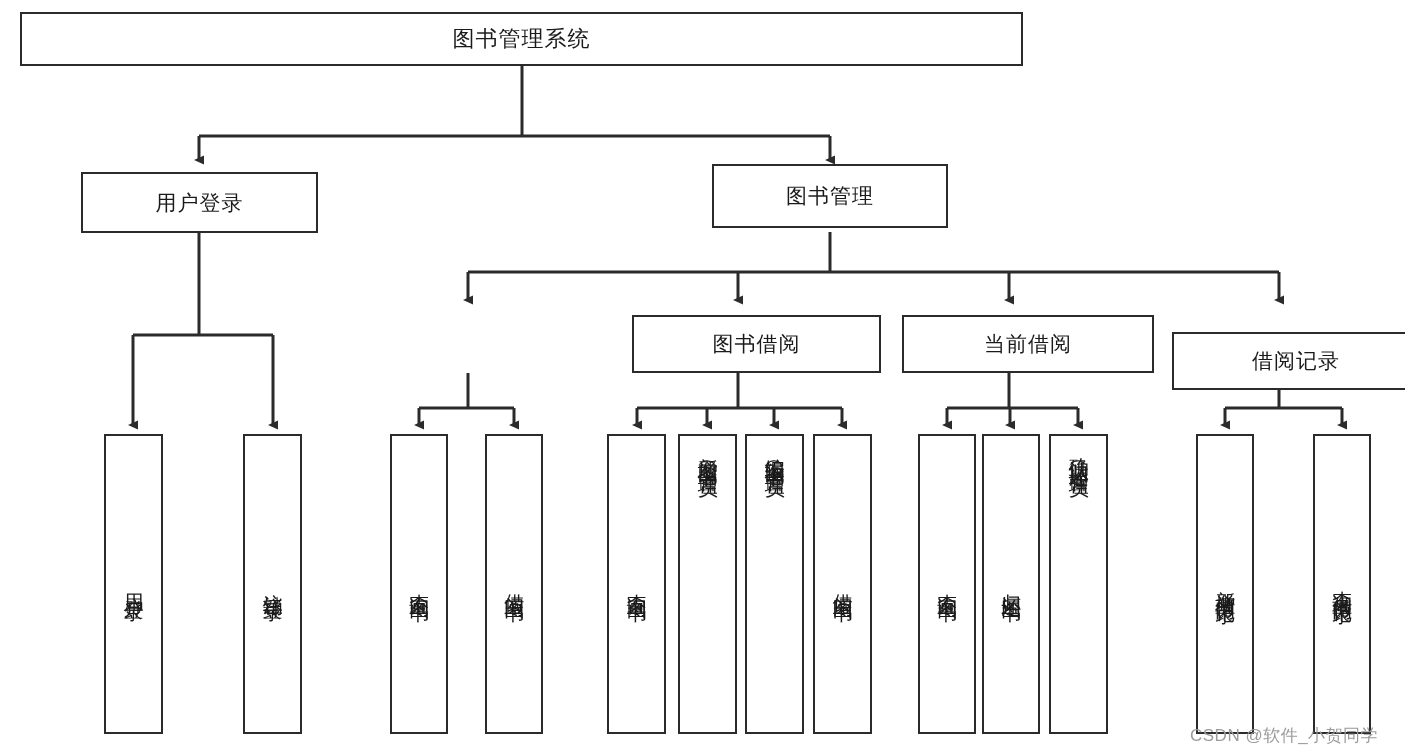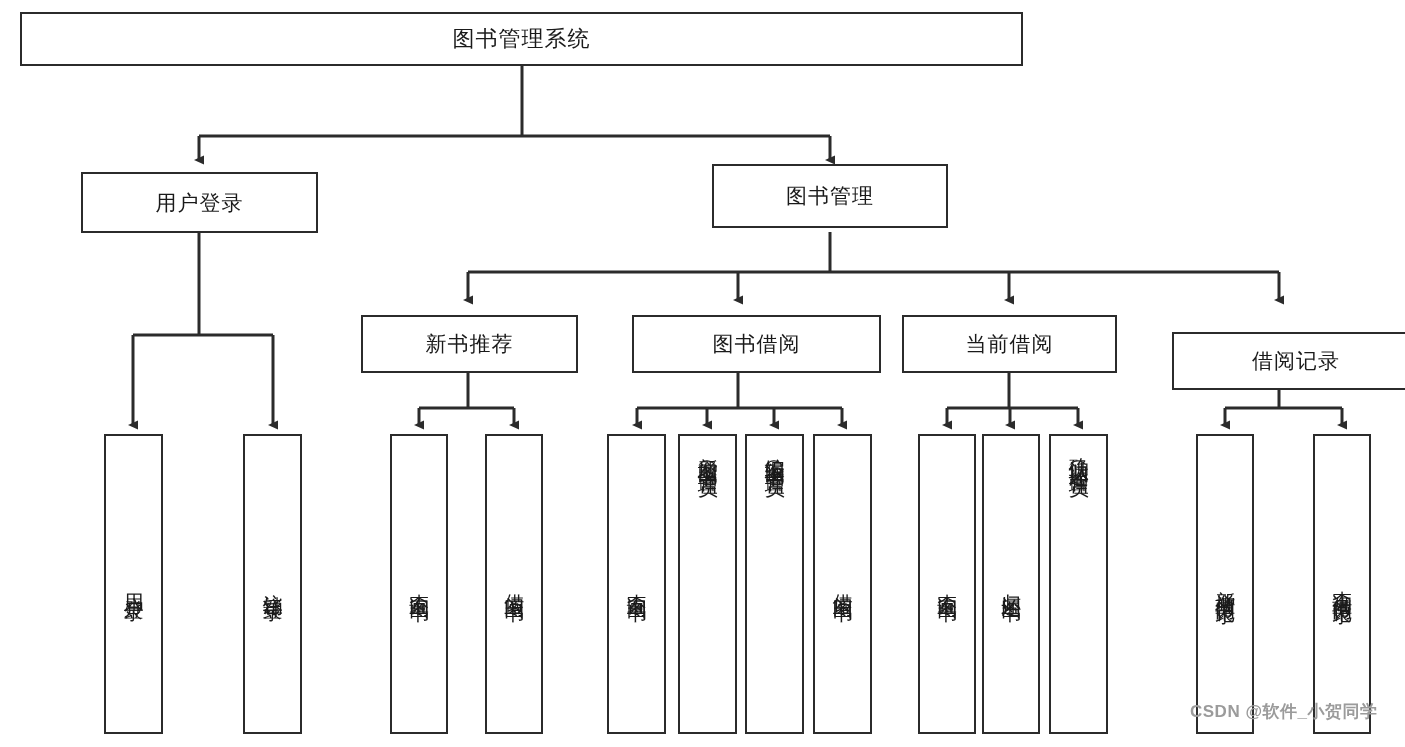--- a/index.html
+++ b/index.html
@@ -126,27 +126,24 @@
     <span>图书管理系统</span>
   </div>
 
   <div class="node h" style="left:81px; top:172px; width:237px; height:61px;">
     <span>用户登录</span>
   </div>
   <div class="node h" style="left:712px; top:164px; width:236px; height:64px;">
     <span>图书管理</span>
   </div>
 
-  <div class="node h" style="left:361px; top:315px; width:217px; height:58px;">
-    <span>新书推荐</span>
-  </div>
   <div class="node h" style="left:632px; top:315px; width:249px; height:58px;">
     <span>图书借阅</span>
   </div>
-  <div class="node h" style="left:902px; top:315px; width:215px; height:58px;">
+  <div class="node h" style="left:902px; top:315px; width:252px; height:58px;">
     <span>当前借阅</span>
   </div>
   <div class="node h" style="left:1172px; top:332px; width:248px; height:58px;">
     <span>借阅记录</span>
   </div>
 
   <div class="node v mid" style="left:104px; top:434px; width:59px; height:300px;">
     <span class="vtxt">用户登录</span>
   </div>
   <div class="node v mid" style="left:243px; top:434px; width:59px; height:300px;">
@@ -183,15 +180,15 @@
     <span class="vtxt">确认归还（管理员）</span>
   </div>
 
   <div class="node v mid" style="left:1196px; top:434px; width:58px; height:300px;">
     <span class="vtxt">新增借阅记录</span>
   </div>
   <div class="node v mid" style="left:1313px; top:434px; width:58px; height:300px;">
     <span class="vtxt">查询借阅记录</span>
   </div>
 
-  <div class="watermark" style="left:1190px; top:700px;font-weight:bold;">CSDN @软件_小贺同学</div>
+  <div class="watermark" style="left:1190px; top:724px;">CSDN @软件_小贺同学</div>
 
 </div>
 
 </body></html>

